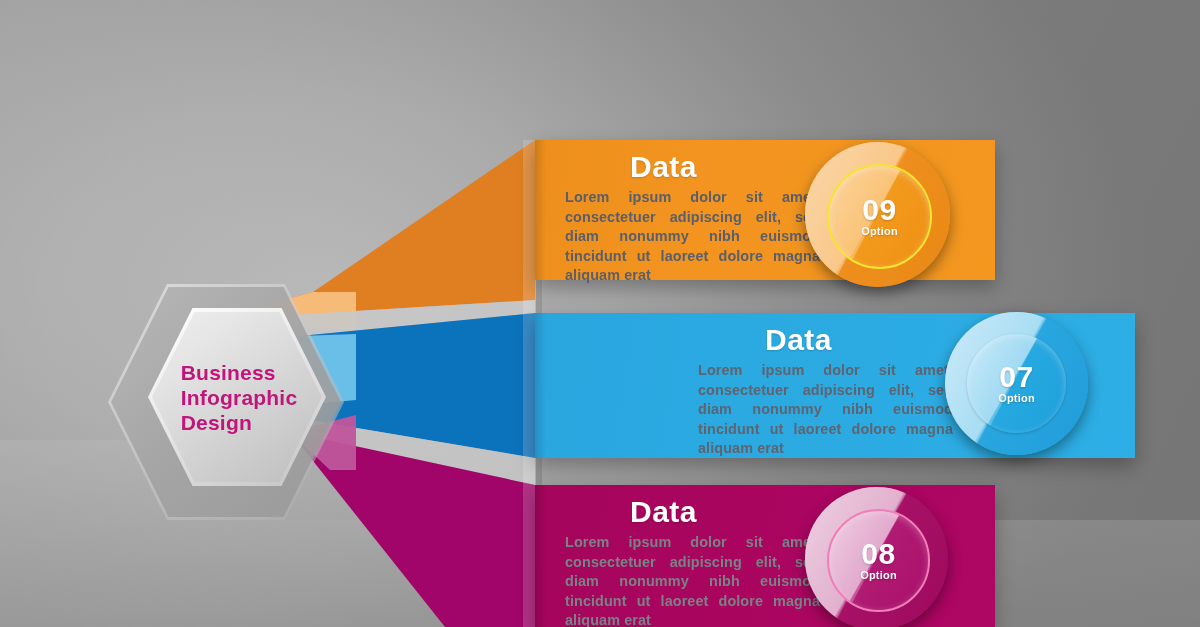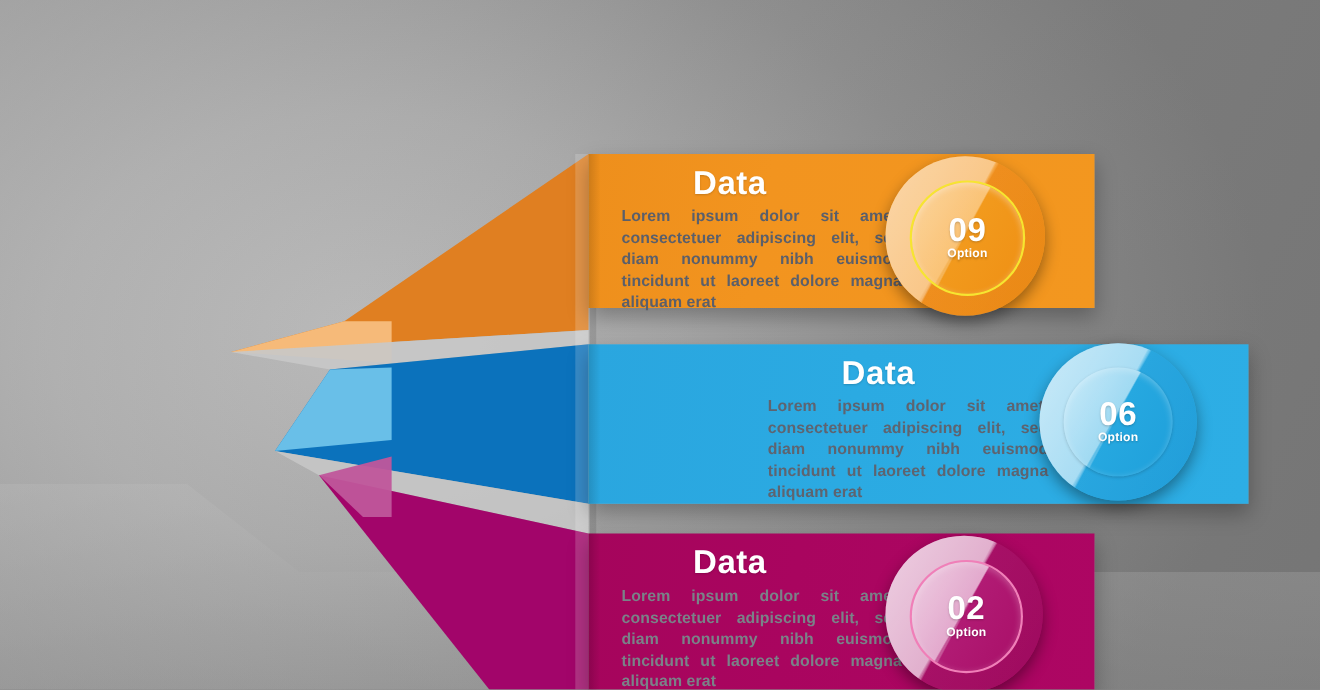--- a/index.html
+++ b/index.html
@@ -170,39 +170,49 @@
     <div class="para" style="left:163px;top:48px;width:255px;color:#5E6470;">Lorem ipsum dolor sit amet, consectetuer adipiscing elit, sed diam nonummy nibh euismod tincidunt ut laoreet dolore magna aliquam erat</div>
   </div>
 
   <div class="badge" style="left:945px;top:312px;width:143px;height:143px;">
     <div class="outer" style="background:linear-gradient(120deg,#9FD9F3 0%,#6EC6EC 46%,#20A3DE 47%,#1C9BD8 100%);"></div>
     <div class="glass"></div>
     <div class="inner" style="left:22px;top:22px;width:99px;height:99px;
                 background:linear-gradient(120deg,#B3E2F7 0%,#7FCDEE 46%,#26A8E0 47%,#1FA0DB 100%);
                 box-shadow:inset 0 2px 7px rgba(255,255,255,.30),0 1px 3px rgba(0,0,0,.18);">
       <div class="inner-glass"></div>
-      <div class="num">06</div>
+      <div class="num">07</div>
       <div class="opt">Option</div>
     </div>
   </div>
 
   <div class="panel" id="panel-03" style="left:535px;top:485px;width:460px;height:142px;">
     <div class="panel-body" style="background:linear-gradient(100deg,#A5055C 0%,#A9055F 40%,#AD0663 100%);
                 box-shadow:0 8px 18px rgba(0,0,0,.28);"></div>
     <div class="fold" style="background:linear-gradient(90deg,rgba(0,0,0,.16),rgba(0,0,0,0));"></div>
     <div class="data-title" style="left:95px;top:12px;">Data</div>
     <div class="para" style="left:30px;top:48px;width:255px;color:#7A8288;">Lorem ipsum dolor sit amet, consectetuer adipiscing elit, sed diam nonummy nibh euismod tincidunt ut laoreet dolore magna aliquam erat</div>
   </div>
 
   <div class="badge" style="left:805px;top:487px;width:143px;height:143px;">
     <div class="outer" style="background:linear-gradient(120deg,#DFA7C9 0%,#CE7BAD 46%,#A30760 47%,#9C055B 100%);"></div>
     <div class="glass"></div>
     <div class="inner" style="left:22px;top:22px;width:99px;height:99px;
                 background:linear-gradient(120deg,#E8B9D6 0%,#D98CBC 46%,#B11B74 47%,#A90F68 100%);
                 border:2px solid #F07FB8;box-shadow:inset 0 2px 7px rgba(255,255,255,.25);">
         <div class="inner-glass"></div>
-        <div class="num">02</div>
+        <div class="num">08</div>
         <div class="opt">Option</div>
     </div>
   </div>
 
+  <div id="hex-wrap">
+    <div class="hex" id="hex-outer"></div>
+    <div class="hex" id="hex-outer-in"></div>
+    <div class="hex" id="hex-inner-edge"></div>
+    <div class="hex" id="hex-inner">
+      <div id="hex-text" style="color:#C2157B;">Business
+Infographic
+Design</div>
+    </div>
+  </div>
 
 </div>
 
 </body></html>

